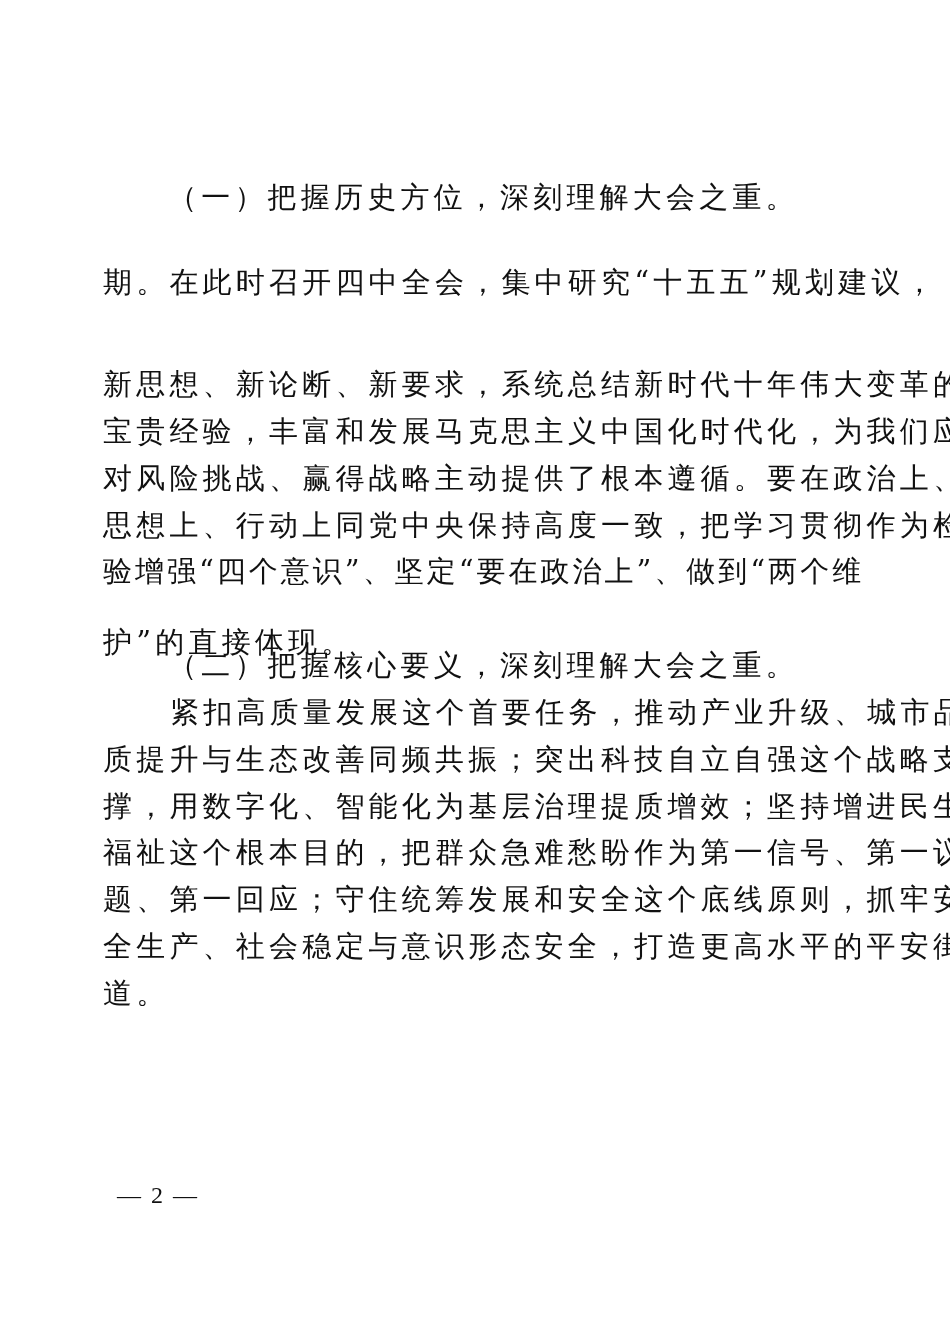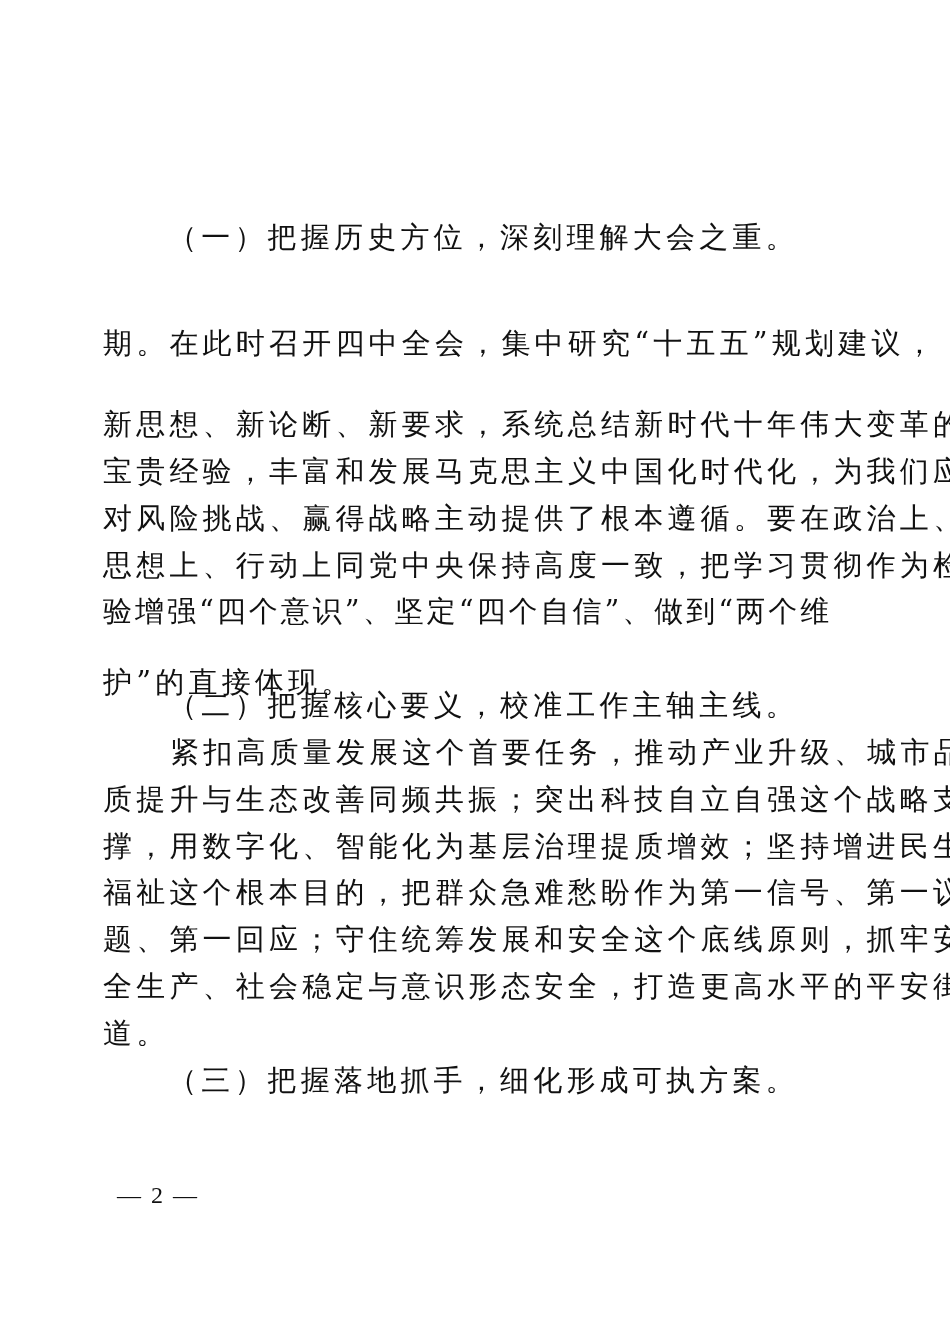--- a/index.html
+++ b/index.html
@@ -1,45 +1,44 @@
 <!DOCTYPE html>
 <html><head>
 <meta charset="utf-8">
 <style>
   html, body { margin: 0; padding: 0; background: #ffffff; }
   body { width: 950px; height: 1344px; position: relative; overflow: hidden;
          font-family: "DejaVu Serif", "Liberation Serif", serif; color: #111; }
   .page { position: absolute; left: 0; top: 0; width: 950px; height: 1344px; background: #fff; }
   .line { position: absolute; left: 103px; width: 745px; font-size: 29px; line-height: 34px;
-          white-space: nowrap; letter-spacing: 4.2px; text-align: justify; text-align-last: justify; margin-top: 40px; }
+          white-space: nowrap; letter-spacing: 4.2px; text-align: justify; text-align-last: justify; }
   .line.short { text-align-last: left; }
   .line.heading { left: 168px; width: 680px; text-align-last: left; }
   .line.para-start { left: 170px; width: 678px; }
   .footer { position: absolute; left: 117px; top: 1180px; font-size: 24px; line-height: 30px;
             font-family: "Liberation Serif", "DejaVu Serif", serif; letter-spacing: 2px; }
 </style>
 </head>
 <body>
 
 <div class="page">
 
   <div class="line heading" style="top:180px">（一）把握历史方位，深刻理解大会之重。</div>
-  <div class="line" style="top:286px">期。在此时召开四中全会，集中研究“十五五”规划建议，</div>
+  <div class="line" style="top:265px">期。在此时召开四中全会，集中研究“十五五”规划建议，</div>
   <div class="line" style="top:367px">新思想、新论断、新要求，系统总结新时代十年伟大变革的</div>
   <div class="line" style="top:414px">宝贵经验，丰富和发展马克思主义中国化时代化，为我们应</div>
   <div class="line" style="top:461px">对风险挑战、赢得战略主动提供了根本遵循。要在政治上、</div>
   <div class="line" style="top:508px">思想上、行动上同党中央保持高度一致，把学习贯彻作为检</div>
-  <div class="line short" style="top:554px; letter-spacing:3px">验增强“四个意识”、坚定“四个自信”、做到“两个维</div>
+  <div class="line short" style="top:554px; letter-spacing:3px">验增强“四个意识”、坚定“要在政治上”、做到“两个维</div>
   <div class="line short" style="top:625px">护”的直接体现。</div>
 
-  <div class="line heading" style="top:648px">（二）把握核心要义，校准工作主轴主线。</div>
+  <div class="line heading" style="top:648px">（二）把握核心要义，深刻理解大会之重。</div>
   <div class="line para-start" style="top:695px">紧扣高质量发展这个首要任务，推动产业升级、城市品</div>
   <div class="line" style="top:742px">质提升与生态改善同频共振；突出科技自立自强这个战略支</div>
   <div class="line" style="top:789px">撑，用数字化、智能化为基层治理提质增效；坚持增进民生</div>
   <div class="line" style="top:835px">福祉这个根本目的，把群众急难愁盼作为第一信号、第一议</div>
   <div class="line" style="top:882px">题、第一回应；守住统筹发展和安全这个底线原则，抓牢安</div>
   <div class="line" style="top:929px">全生产、社会稳定与意识形态安全，打造更高水平的平安街</div>
   <div class="line short" style="top:976px">道。</div>
 
-  <div class="line heading" style="top:1023px">（三）把握落地抓手，细化形成可执方案。</div>
 
   <div class="footer">— 2 —</div>
 </div>
 
 </body></html>

